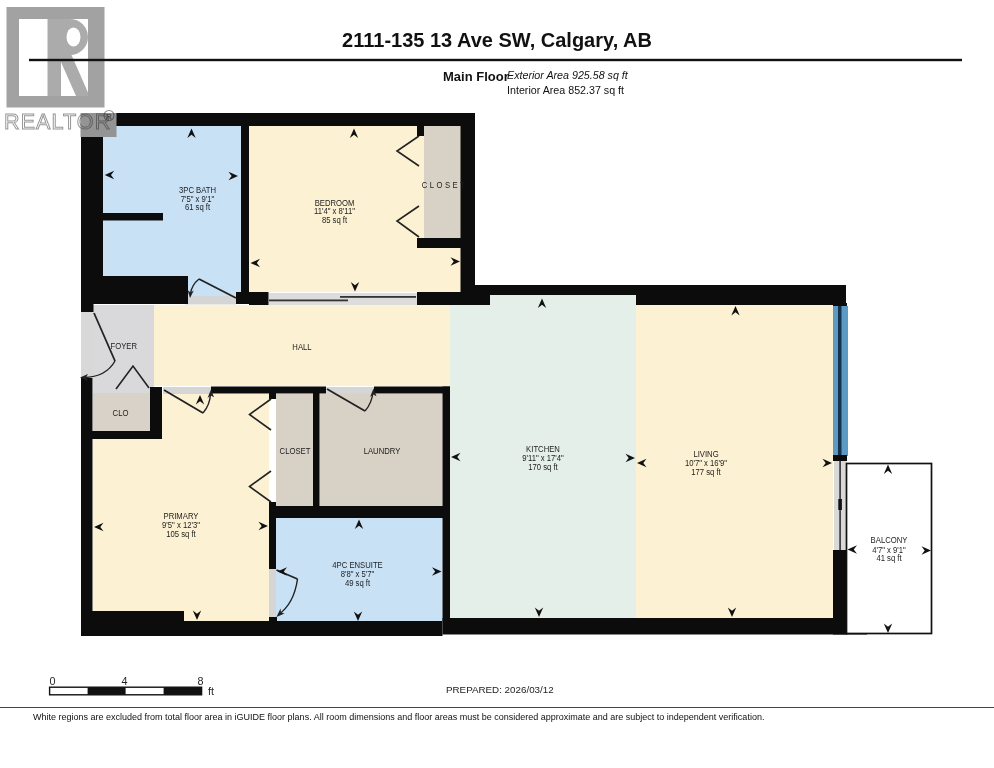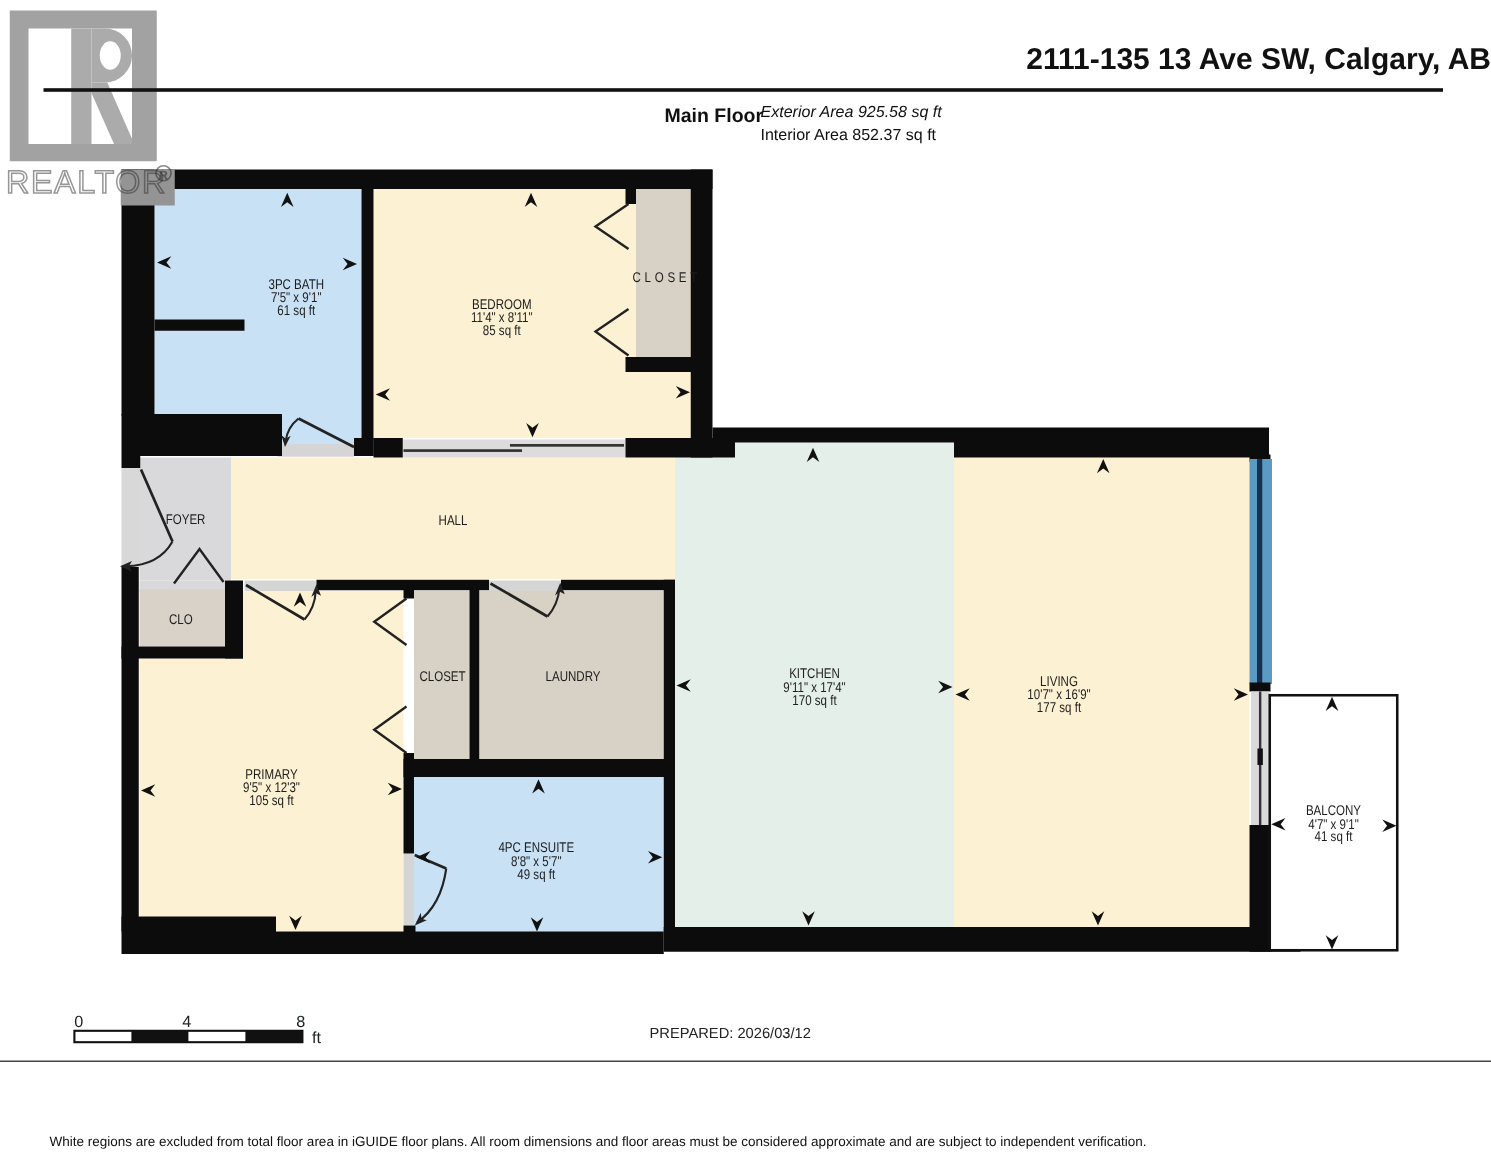--- a/index.html
+++ b/index.html
@@ -2,33 +2,33 @@
 <html><head>
 <meta charset="utf-8">
 <style>
 html,body{margin:0;padding:0;width:994px;height:768px;background:#fff;overflow:hidden;
 font-family:"Liberation Sans",sans-serif;}
 .abs{position:absolute;}
 </style>
 </head>
 <body>
 
-<div class="abs" style="left:0;top:29px;width:994px;text-align:right;font-size:20px;font-weight:bold;color:#111;">2111-135 13 Ave SW, Calgary, AB</div>
+<div class="abs" style="left:0;top:29px;width:994px;text-align:center;font-size:20px;font-weight:bold;color:#111;">2111-135 13 Ave SW, Calgary, AB</div>
 
 <div class="abs" style="left:443px;top:68.5px;font-size:13px;font-weight:bold;color:#111;">Main Floor</div>
 
 <div class="abs" style="left:507px;top:68.5px;font-size:10.7px;color:#111;font-style:italic;">Exterior Area 925.58 sq ft</div>
 
 <div class="abs" style="left:507px;top:84px;font-size:10.7px;color:#111;text-align:center;">Interior Area 852.37 sq ft</div>
 
-<div class="abs" style="left:433px;top:683.5px;font-size:9.8px;color:#222;">PREPARED: 2026/03/12</div>
+<div class="abs" style="left:446px;top:683.5px;font-size:9.8px;color:#222;">PREPARED: 2026/03/12</div>
 
 <div class="abs" style="left:0;top:706.5px;width:994px;height:1px;background:#444;"></div>
 
-<div class="abs" style="left:33px;top:712px;font-size:9px;color:#111;margin-top:44px;">White regions are excluded from total floor area in iGUIDE floor plans. All room dimensions and floor areas must be considered approximate and are subject to independent verification.</div>
+<div class="abs" style="left:33px;top:712px;font-size:9px;color:#111;">White regions are excluded from total floor area in iGUIDE floor plans. All room dimensions and floor areas must be considered approximate and are subject to independent verification.</div>
 <svg class="abs" style="left:0;top:0" width="994" height="768" viewBox="0 0 994 768">
 <defs>
 <path id="arw" d="M0 0 L-9.5 -4.2 L-6.3 0 L-9.5 4.2 Z" fill="#111"></path>
 </defs>
 
 <rect x="103" y="126" width="138" height="171" fill="#c8e1f5"></rect>
 
 <rect x="249" y="126" width="212" height="166" fill="#fcf1d3"></rect>
 
 <rect x="424" y="126" width="37" height="112" fill="#d8d1c5"></rect>

